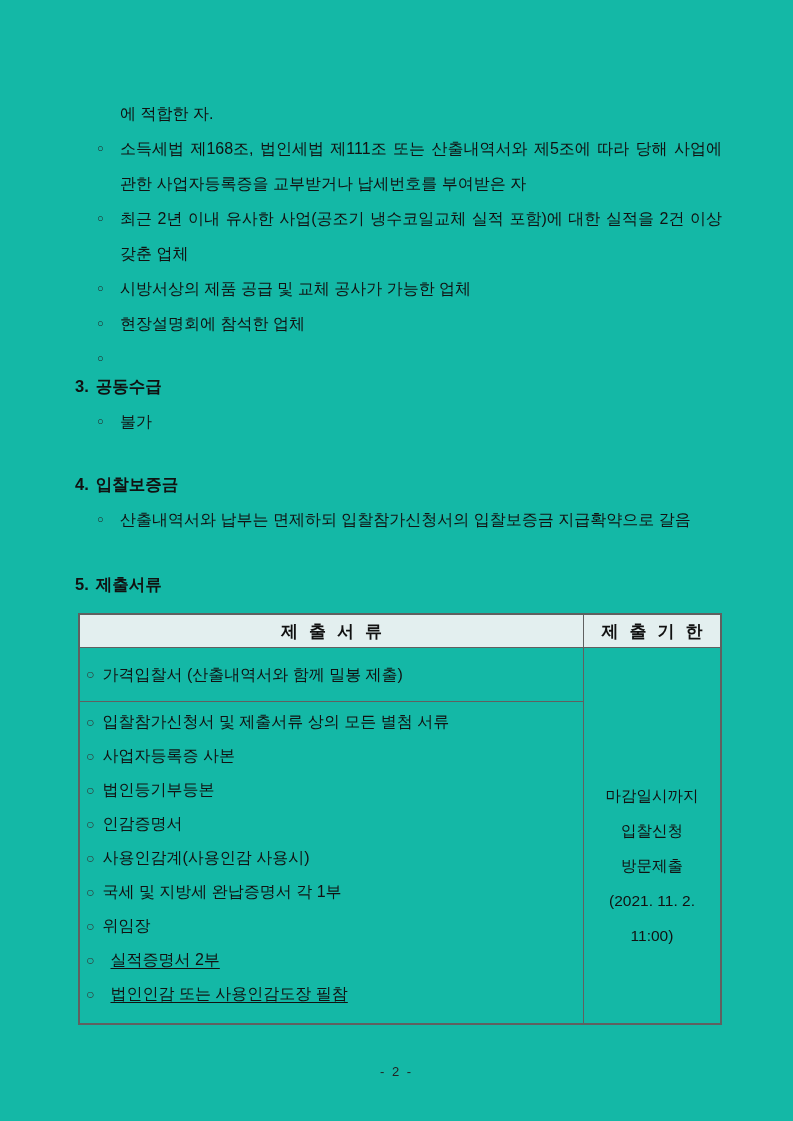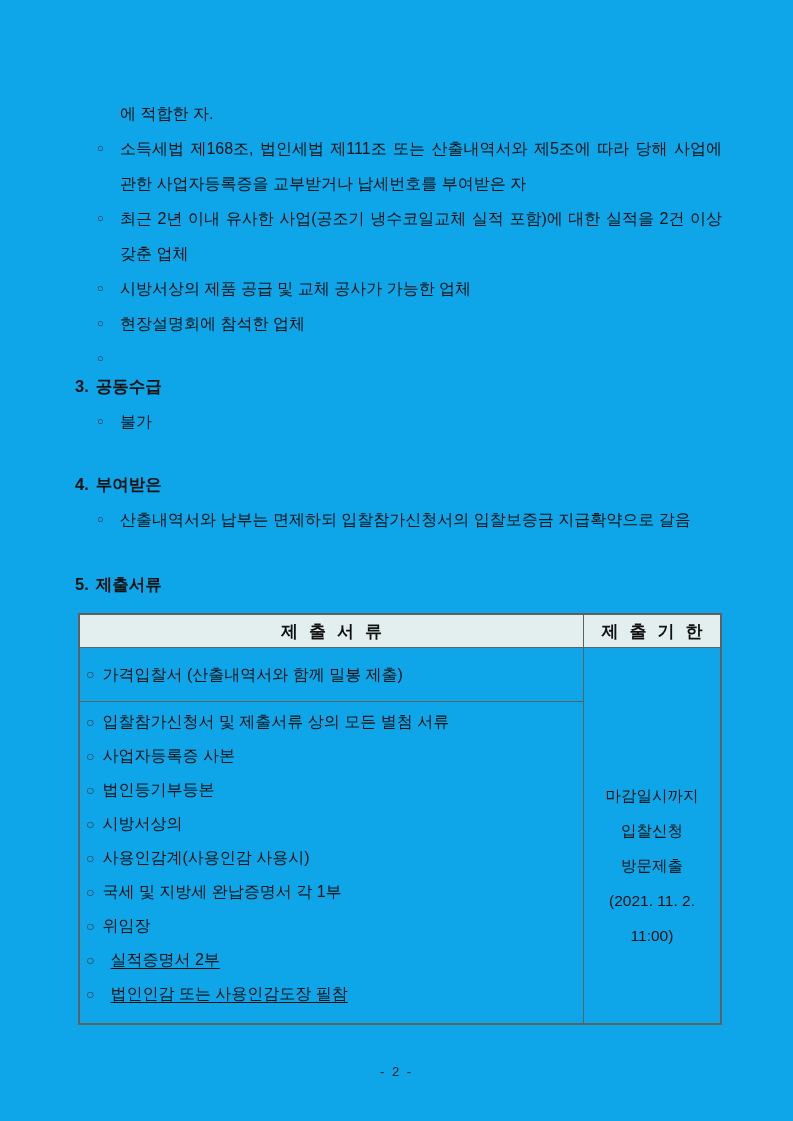--- a/index.html
+++ b/index.html
@@ -4,21 +4,21 @@
 <style>
   * { margin:0; padding:0; box-sizing:border-box; }
   html,body { background:#ffffff; }
   body {
     width:793px; height:1121px;
     font-family:"Liberation Sans", sans-serif;
     color:#111111;
   }
   .page {
     position:relative; width:793px; height:1121px;
-    background:#0ea5e9; overflow:hidden;
+    background:#14b8a6; overflow:hidden;
   }
   .doc {
     position:absolute; left:75px; top:96px; width:647px;
     font-size:16px; line-height:35px;
   }
   .cont-line { padding-left:45px; }
   .bullet {
     position:relative; padding-left:45px;
     text-align:justify; word-break:break-all;
   }
@@ -102,21 +102,21 @@
         <span class="num">3.</span><span>공동수급</span>
       </div>
       <div class="bullet">
         <span class="mk">○</span>
         <span>불가</span>
       </div>
     </div>
 
     <div class="sec">
       <div class="sec-head">
-        <span class="num">4.</span><span>부여받은</span>
+        <span class="num">4.</span><span>입찰보증금</span>
       </div>
       <div class="bullet nowrap">
         <span class="mk">○</span>
         <span>산출내역서와 납부는 면제하되 입찰참가신청서의 입찰보증금 지급확약으로 갈음</span>
       </div>
     </div>
 
     <div class="sec s5">
       <div class="sec-head">
         <span class="num">5.</span><span>제출서류</span>
@@ -142,21 +142,21 @@
             <div class="titem">
               <span class="circ">○</span><span>입찰참가신청서 및 제출서류 상의 모든 별첨 서류</span>
             </div>
             <div class="titem">
               <span class="circ">○</span><span>사업자등록증 사본</span>
             </div>
             <div class="titem">
               <span class="circ">○</span><span>법인등기부등본</span>
             </div>
             <div class="titem">
-              <span class="circ">○</span><span>시방서상의</span>
+              <span class="circ">○</span><span>인감증명서</span>
             </div>
             <div class="titem">
               <span class="circ">○</span><span>사용인감계(사용인감 사용시)</span>
             </div>
             <div class="titem">
               <span class="circ">○</span><span>국세 및 지방세 완납증명서 각 1부</span>
             </div>
             <div class="titem">
               <span class="circ">○</span><span>위임장</span>
             </div>

